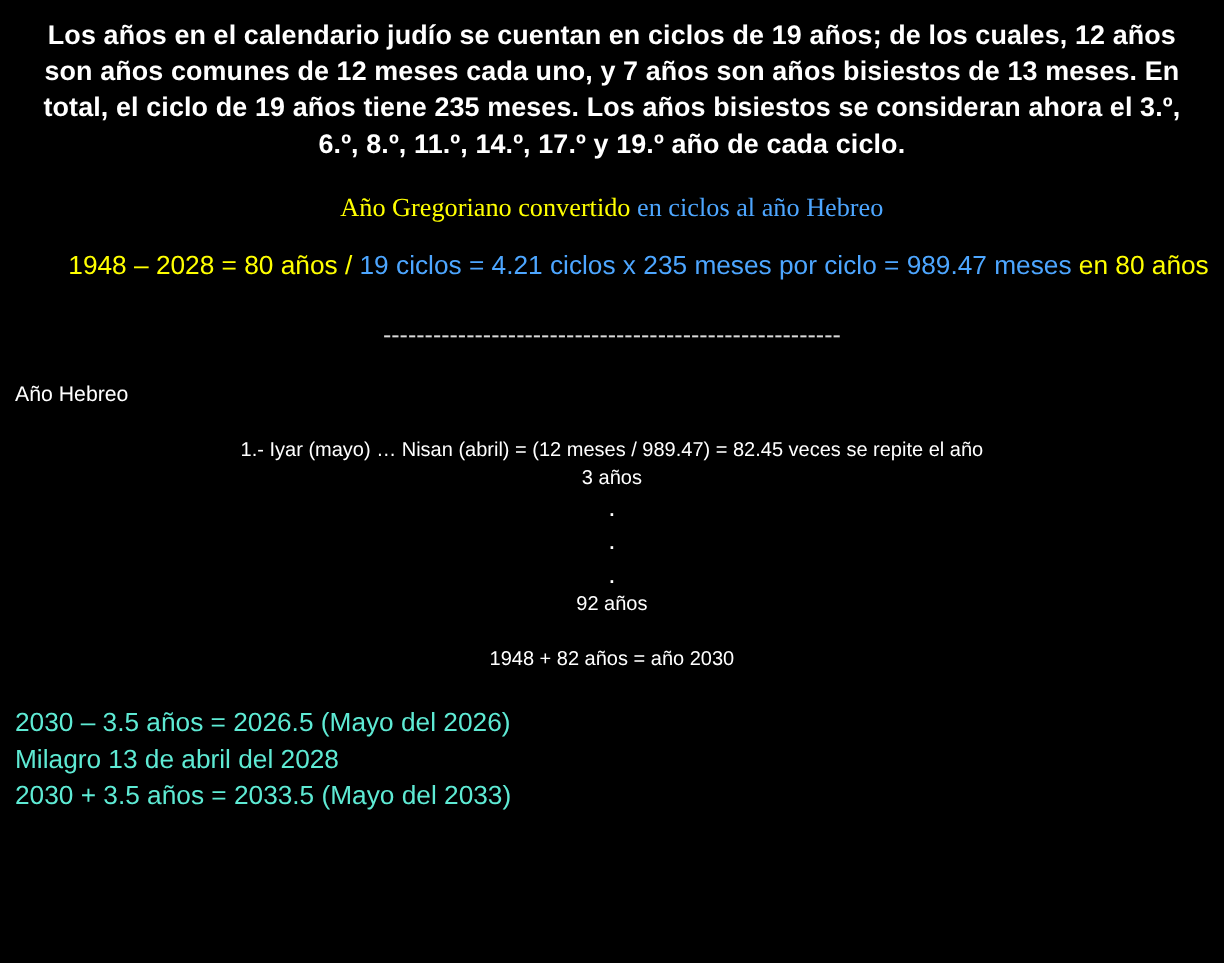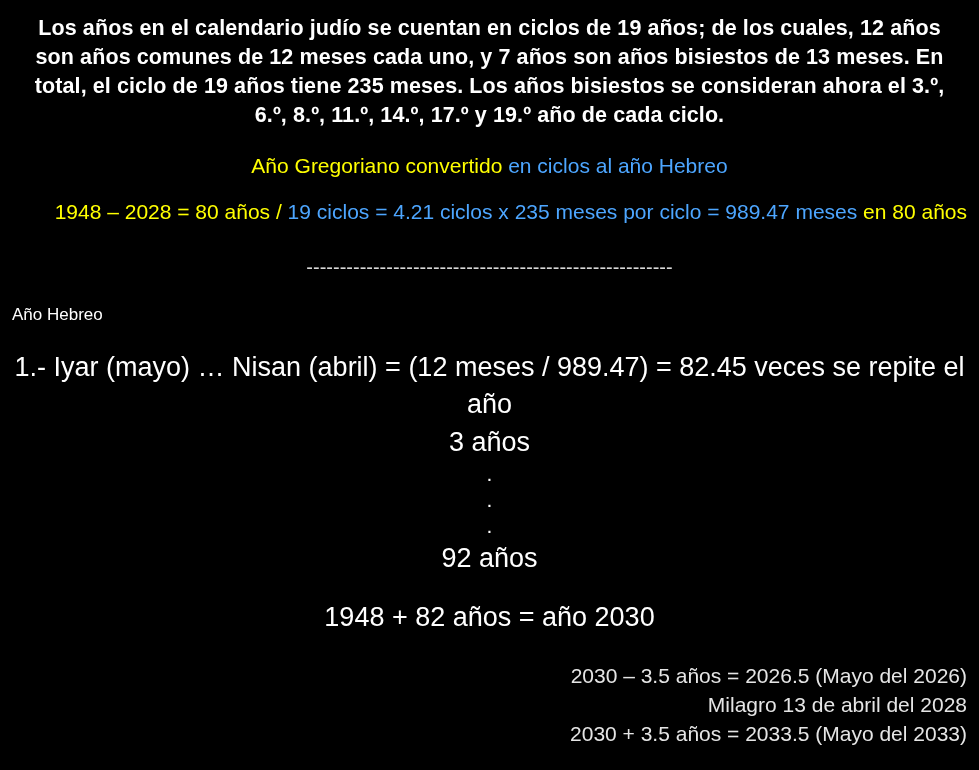--- a/index.html
+++ b/index.html
@@ -35,20 +35,21 @@
   .gap-3 { height: 32px; }
   .gap-4 { height: 26px; }
   .gap-5 { height: 24px; }
   .gap-6 { height: 22px; }
   .gap-7 { height: 26px; }
 
   .line-headline {
     font-size: 21px;
     font-weight: 400;
     text-align: center;
+    font-family: Liberation Serif, serif;
   }
   .line-calc {
     font-size: 21px;
     font-weight: 400;
     text-align: right;
   }
   .yellow { color: #ffff00; }
   .blue   { color: #4da6ff; }
 
   .divider {
@@ -60,34 +61,34 @@
     white-space: nowrap;
     overflow: hidden;
   }
   .subtitle {
     text-align: left;
     font-size: 17px;
     color: #ffffff;
   }
   .body-line {
     text-align: center;
-    font-size: 27px;
+    font-size: 16px;
     color: #ffffff;
     line-height: 1.38;
   }
   .dots-line {
     text-align: center;
     font-size: 21px;
     color: #ffffff;
     line-height: 1.25;
   }
   .red-line {
-    text-align: right;
+    text-align: left;
     font-size: 21px;
-    color: #e5e5e5;
+    color: #5eead4;
     line-height: 1.38;
   }
 </style>
 </head>
 <body>
 
 <div class="slide">
 
   <p class="intro">Los años en el calendario judío se cuentan en ciclos de 19 años; de los cuales, 12 años son años comunes de 12 meses cada uno, y 7 años son años bisiestos de 13 meses. En total, el ciclo de 19 años tiene 235 meses. Los años bisiestos se consideran ahora el 3.º, 6.º, 8.º, 11.º, 14.º, 17.º y 19.º año de cada ciclo.</p>
 

